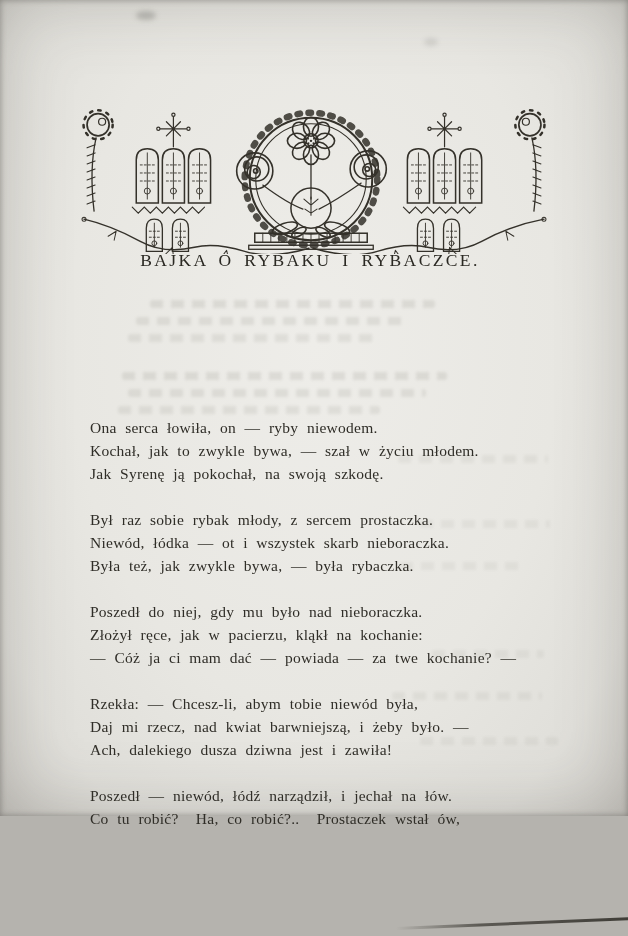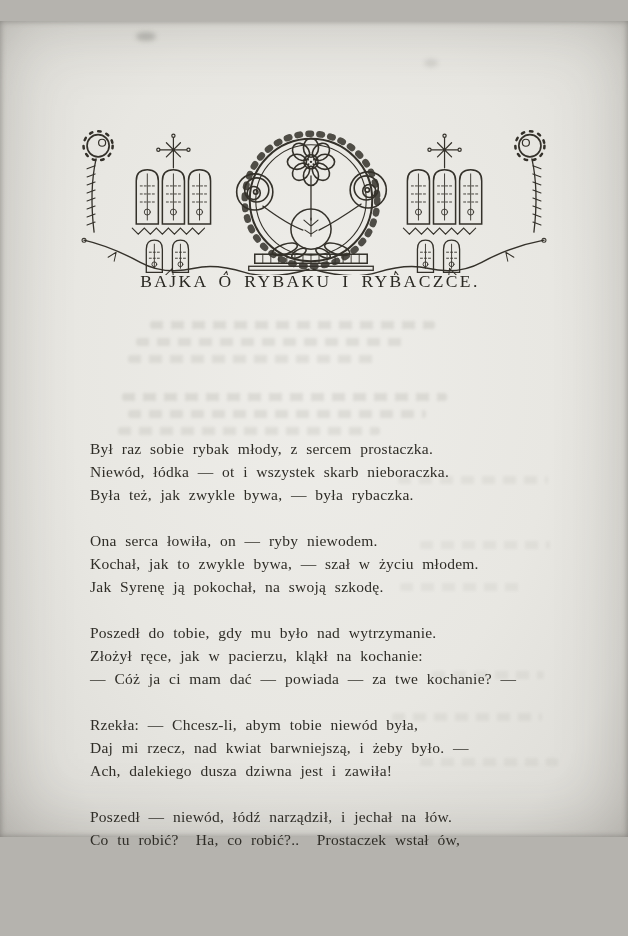--- a/index.html
+++ b/index.html
@@ -5,21 +5,20 @@
   html,body{margin:0;padding:0;}
   body{
     width:628px;height:936px;overflow:hidden;
     font-family:"Liberation Serif","DejaVu Serif",serif;
     background:#b5b3ae;
   }
   .page{
     position:relative;width:628px;height:816px;
     background:radial-gradient(ellipse at 50% 42%, #eeede9 0%, #e8e7e2 55%, #e0dfda 82%, #cfcdc8 100%);
     box-shadow:inset 0 0 70px rgba(95,92,86,.30), inset 0 0 6px rgba(55,53,48,.45);
-    margin-top:21px;
   }
   .ornament{position:absolute;left:76px;top:106px;width:476px;height:148px;}
   .title{
     position:absolute;left:0;top:250px;width:620px;margin:0;
     text-align:center;font-size:17.5px;font-weight:normal;
     letter-spacing:2.4px;color:#2b2923;word-spacing:4px;
   }
   .poem{position:absolute;left:90px;top:416px;width:480px;color:#2f2d27;}
   .stanza{margin:0 0 23px 0;}
   .line{
@@ -184,31 +183,31 @@
   <div class="ghost" style="left:420px;top:520px;width:130px;opacity:.15;"></div>
   <div class="ghost" style="left:400px;top:562px;width:125px;opacity:.15;"></div>
   <div class="ghost" style="left:432px;top:650px;width:112px;opacity:.15;"></div>
   <div class="ghost" style="left:392px;top:692px;width:150px;opacity:.16;"></div>
   <div class="ghost" style="left:420px;top:737px;width:138px;opacity:.15;"></div>
   <div class="smudge" style="left:136px;top:11px;width:20px;height:9px;"></div>
   <div class="smudge" style="left:424px;top:38px;width:14px;height:8px;opacity:.5;"></div>
 
   <div class="poem">
     <div class="stanza">
+      <p class="line">Ona serca łowiła, on — ryby niewodem.</p>
+      <p class="line">Kochał, jak to zwykle bywa, — szał w życiu młodem.</p>
+      <p class="line">Jak Syrenę ją pokochał, na swoją szkodę.</p>
+    </div>
+    <div class="stanza">
       <p class="line">Był raz sobie rybak młody, z sercem prostaczka.</p>
       <p class="line">Niewód, łódka — ot i wszystek skarb nieboraczka.</p>
       <p class="line">Była też, jak zwykle bywa, — była rybaczka.</p>
     </div>
     <div class="stanza">
-      <p class="line">Ona serca łowiła, on — ryby niewodem.</p>
-      <p class="line">Kochał, jak to zwykle bywa, — szał w życiu młodem.</p>
-      <p class="line">Jak Syrenę ją pokochał, na swoją szkodę.</p>
-    </div>
-    <div class="stanza">
-      <p class="line">Poszedł do tobie, gdy mu było nad wytrzymanie.</p>
+      <p class="line">Poszedł do niej, gdy mu było nad nieboraczka.</p>
       <p class="line">Złożył ręce, jak w pacierzu, kląkł na kochanie:</p>
       <p class="line">— Cóż ja ci mam dać — powiada — za twe kochanie? —</p>
     </div>
     <div class="stanza">
       <p class="line">Rzekła: — Chcesz-li, abym tobie niewód była,</p>
       <p class="line">Daj mi rzecz, nad kwiat barwniejszą, i żeby było. —</p>
       <p class="line">Ach, dalekiego dusza dziwna jest i zawiła!</p>
     </div>
     <div class="stanza">
       <p class="line">Poszedł — niewód, łódź narządził, i jechał na łów.</p>

